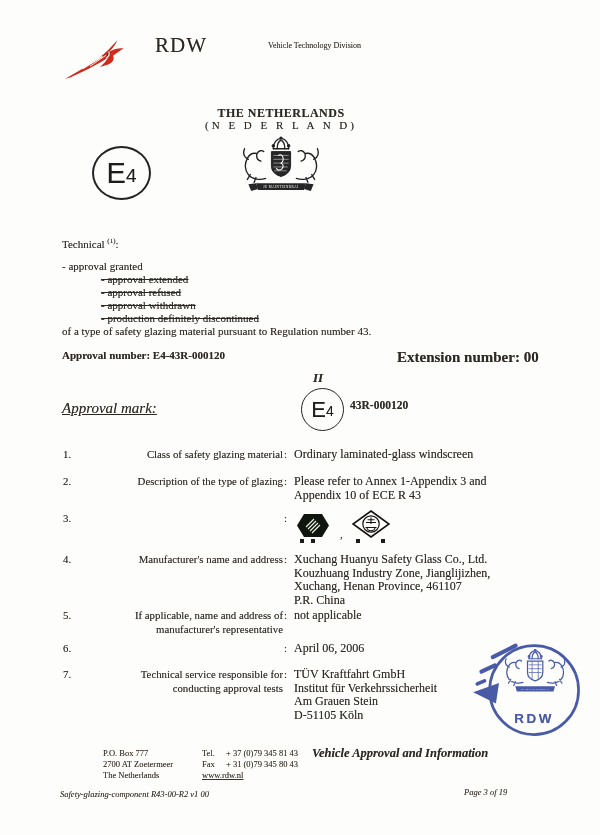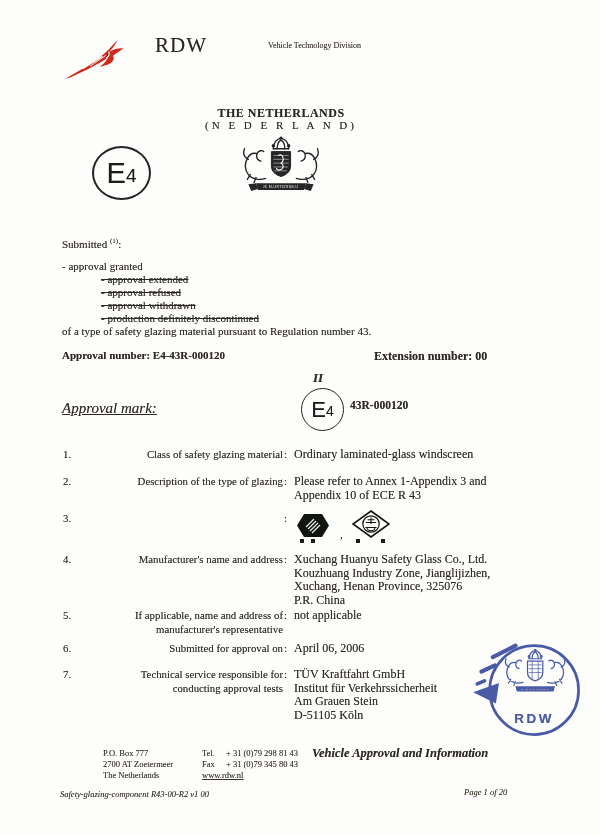--- a/index.html
+++ b/index.html
@@ -38,21 +38,21 @@
   .emark-mid .el{font-size:22px;line-height:1;}
   .emark-mid .ed{font-size:14px;line-height:1;margin-top:3px;}
 
   
   .concerning{left:62px;top:238px;font-size:11px;}
   .option{left:62px;font-size:11px;}
   .subject{left:62px;top:325px;font-size:11px;}
 
   
   .appr-no{left:62px;top:349px;font-size:11px;}
-  .ext-no{left:374px;top:349px;font-size:12px;}
+  .ext-no{left:397px;top:349px;font-size:15px;}
   .mark-label{left:62px;top:400px;font-size:15px;text-decoration:underline;}
   .mark-class{left:313px;top:370px;font-size:13px;}
   .mark-number{left:350px;top:399px;font-size:11.5px;}
 
   
   .item-no{left:63px;width:30px;font-size:10.8px;}
   .item-label{left:103px;width:180px;font-size:10.8px;line-height:13.5px;text-align:right;}
   .item-colon{left:284px;font-size:10.8px;}
   .item-value{left:294px;width:220px;font-size:12px;line-height:13.5px;}
 
@@ -113,21 +113,21 @@
     <path d="M76,49 l8,1 -3,7 -7,-2 Z" fill="#262626"></path>
     <text x="50" y="54.4" text-anchor="middle" font-size="3.4" fill="#fff" letter-spacing="0.5">JE MAINTIENDRAI</text>
   </svg>
 
 
   <div class="abs emark emark-left">
     <span class="el">E</span>
     <span class="ed">4</span>
   </div>
 
-  <div class="abs concerning"><span>Submitted</span> <sup>(1)</sup><span>:</span></div>
+  <div class="abs concerning"><span>Technical</span> <sup>(1)</sup><span>:</span></div>
 
   <div class="abs option" style="top:260px">- approval granted</div>
   <div class="abs option struck" style="top:273px">- approval extended</div>
   <div class="abs option struck" style="top:286px">- approval refused</div>
   <div class="abs option struck" style="top:299px">- approval withdrawn</div>
   <div class="abs option struck" style="top:312px">- production definitely discontinued</div>
 
   <div class="abs subject">of a type of safety glazing material pursuant to Regulation number 43.</div>
 
   <div class="abs appr-no b">Approval number: E4-43R-000120</div>
@@ -171,31 +171,30 @@
   <div class="abs tm-sq" style="left:311px;top:539px"></div>
   <div class="abs tm-comma">,</div>
   <div class="abs tm-sq" style="left:356px;top:539px"></div>
   <div class="abs tm-sq" style="left:381px;top:539px"></div>
 
   <div class="abs item-no" style="top:553px">4.</div>
   <div class="abs item-label" style="top:553px">Manufacturer's name and address</div>
   <div class="abs item-colon" style="top:553px">:</div>
   <div class="abs item-value pre" style="top:553px">Xuchang Huanyu Safety Glass Co., Ltd.
 Kouzhuang Industry Zone, Jianglijizhen,
-Xuchang, Henan Province, 325076
+Xuchang, Henan Province, 461107
 P.R. China</div>
 
   <div class="abs item-no" style="top:609px">5.</div>
   <div class="abs item-label pre" style="top:609px">If applicable, name and address of
 manufacturer's representative</div>
   <div class="abs item-colon" style="top:609px">:</div>
   <div class="abs item-value pre" style="top:609px">not applicable</div>
 
   <div class="abs item-no" style="top:642px">6.</div>
-  <div class="abs item-label" style="top:642px">Submitted for approval on</div>
   <div class="abs item-colon" style="top:642px">:</div>
   <div class="abs item-value pre" style="top:642px">April 06, 2006</div>
 
   <div class="abs item-no" style="top:668px">7.</div>
   <div class="abs item-label pre" style="top:668px">Technical service responsible for
 conducting approval tests</div>
   <div class="abs item-colon" style="top:668px">:</div>
   <div class="abs item-value pre" style="top:668px">TÜV Kraftfahrt GmbH
 Institut für Verkehrssicherheit
 Am Grauen Stein
@@ -229,29 +228,29 @@
   </svg>
 
   <div class="abs f-address pre">P.O. Box 777
 2700 AT Zoetermeer
 The Netherlands</div>
   <div class="abs f-contact">
     <table cellspacing="0" cellpadding="0">
         <tbody>
       <tr>
             <td class="k">Tel.</td>
-          <td>+ 31 (0)79 298 81 43</td>
+          <td>+ 37 (0)79 345 81 43</td>
           </tr>
       <tr>
             <td class="k">Fax</td>
           <td>+ 31 (0)79 345 80 43</td>
           </tr>
       <tr>
             <td colspan="2"><span class="f-web">www.rdw.nl</span></td>
           </tr>
     </tbody>
       </table>
   </div>
   <div class="abs f-dept b i">Vehicle Approval and Information</div>
   <div class="abs f-docref i">Safety-glazing-component R43-00-R2 v1 00</div>
-  <div class="abs f-page i">Page 1 of 20</div>
+  <div class="abs f-page i">Page 3 of 19</div>
 
 </div>
 
 </body></html>

